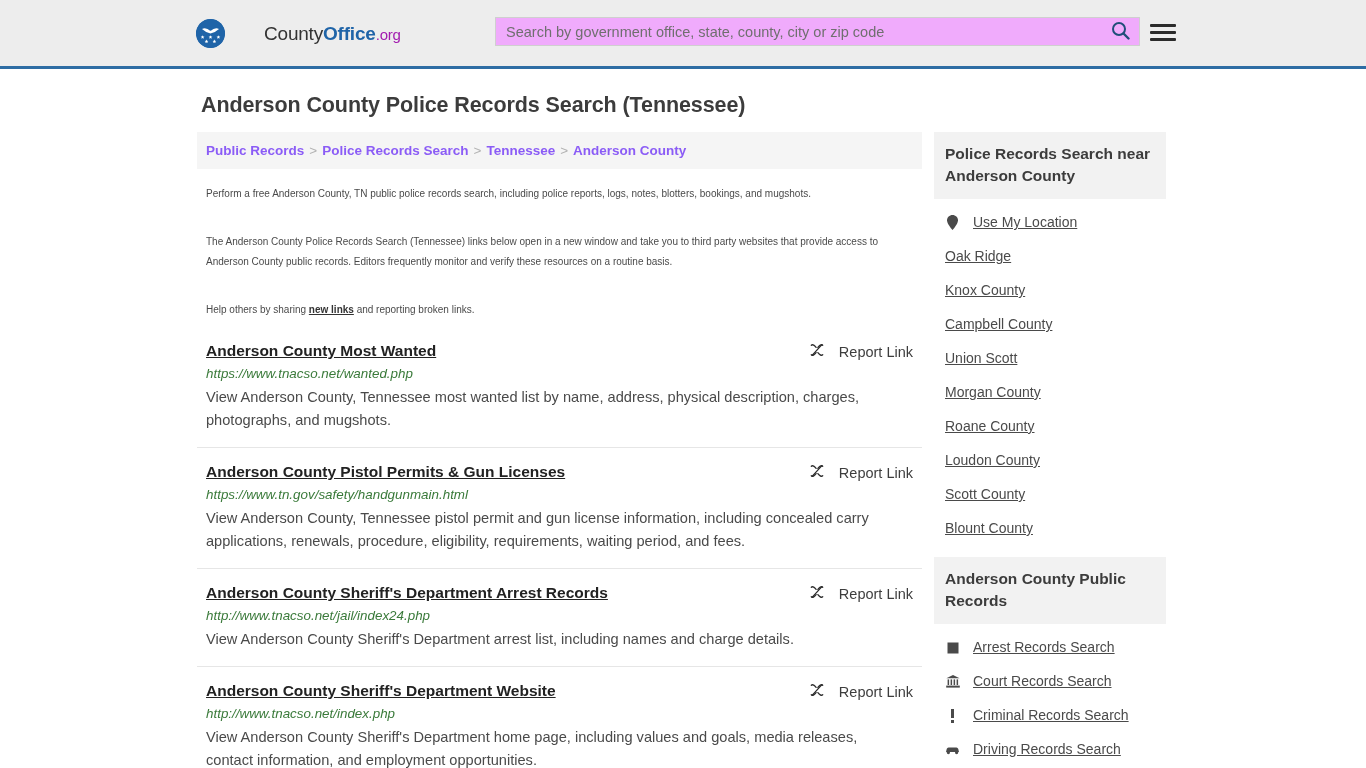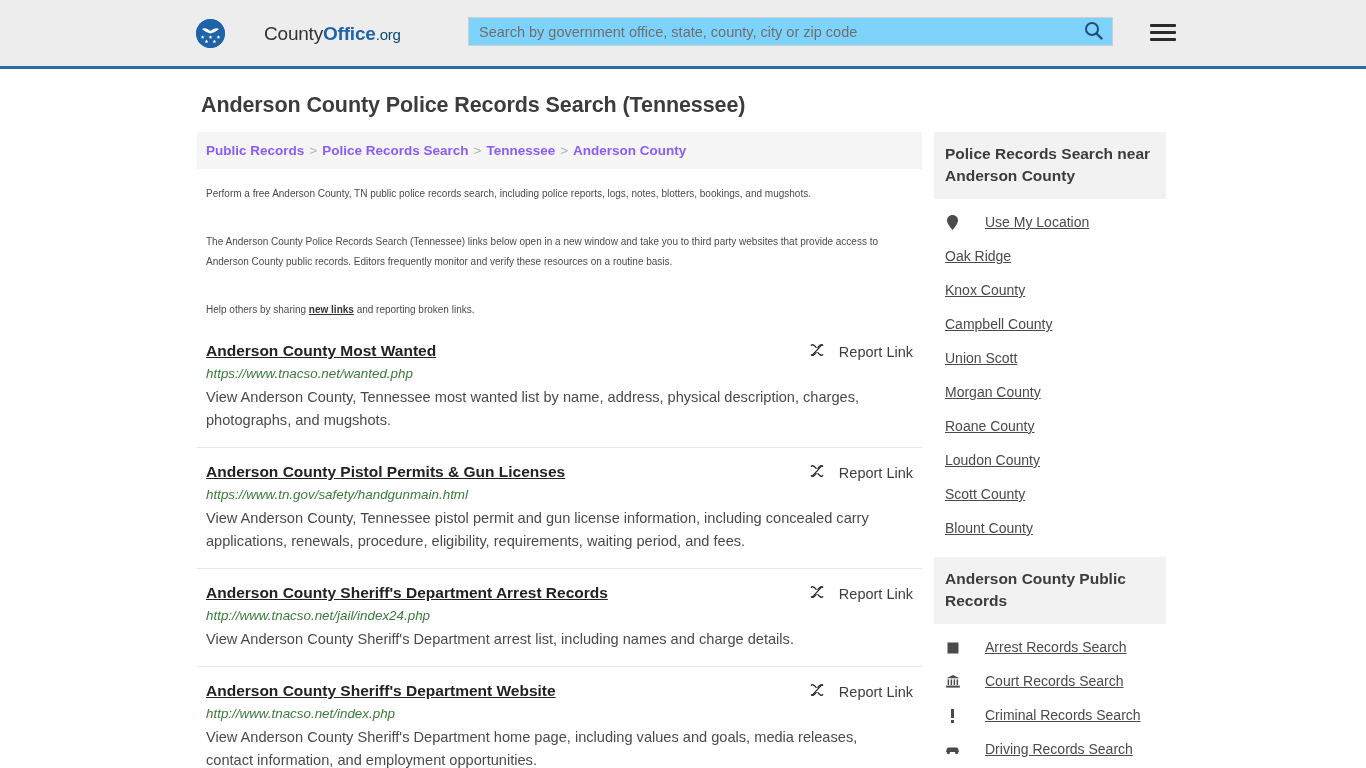--- a/index.html
+++ b/index.html
@@ -42,27 +42,27 @@
   }
   .brand-mark svg { display: block; }
   .brand-text {
     font-size: 19px;
     letter-spacing: -0.2px;
     white-space: nowrap;
     line-height: 1;
   }
   .bt-county { color: #333333; margin-left: 32px; }
   .bt-office { color: #1f64a8; font-weight: bold; }
-  .bt-org { color: #0c4a6e; font-size: 15px; }
+  .bt-org { color: #a21caf; font-size: 15px; }
 
   .search-wrap {
     position: absolute;
-    left: 468px; top: 17px;
+    left: 495px; top: 17px;
     width: 645px; height: 29px;
-    background: #7dd3fc;
+    background: #f0abfc;
     border: 1px solid #cfcfcf;
     display: flex;
     align-items: center;
   }
   .search-input {
     flex: 1 1 auto;
     border: none;
     outline: none;
     height: 27px;
     padding: 0 10px;
@@ -208,21 +208,21 @@
     padding: 11px 11px 12px 11px;
     font-size: 15.5px;
     font-weight: bold;
     color: #3c3c3c;
     line-height: 22px;
   }
   .side-list { padding: 6px 0 0 0; margin: 0; list-style: none; }
   .side-list li {
     display: flex;
     align-items: center;
-    gap: 25px;
+    gap: 13px;
     padding: 9px 0 8px 11px;
     line-height: 17px;
   }
   .side-list li a {
     font-size: 14px;
     color: #4a4a4a;
     text-decoration: underline;
   }
   .side-ico {
     width: 15px;

